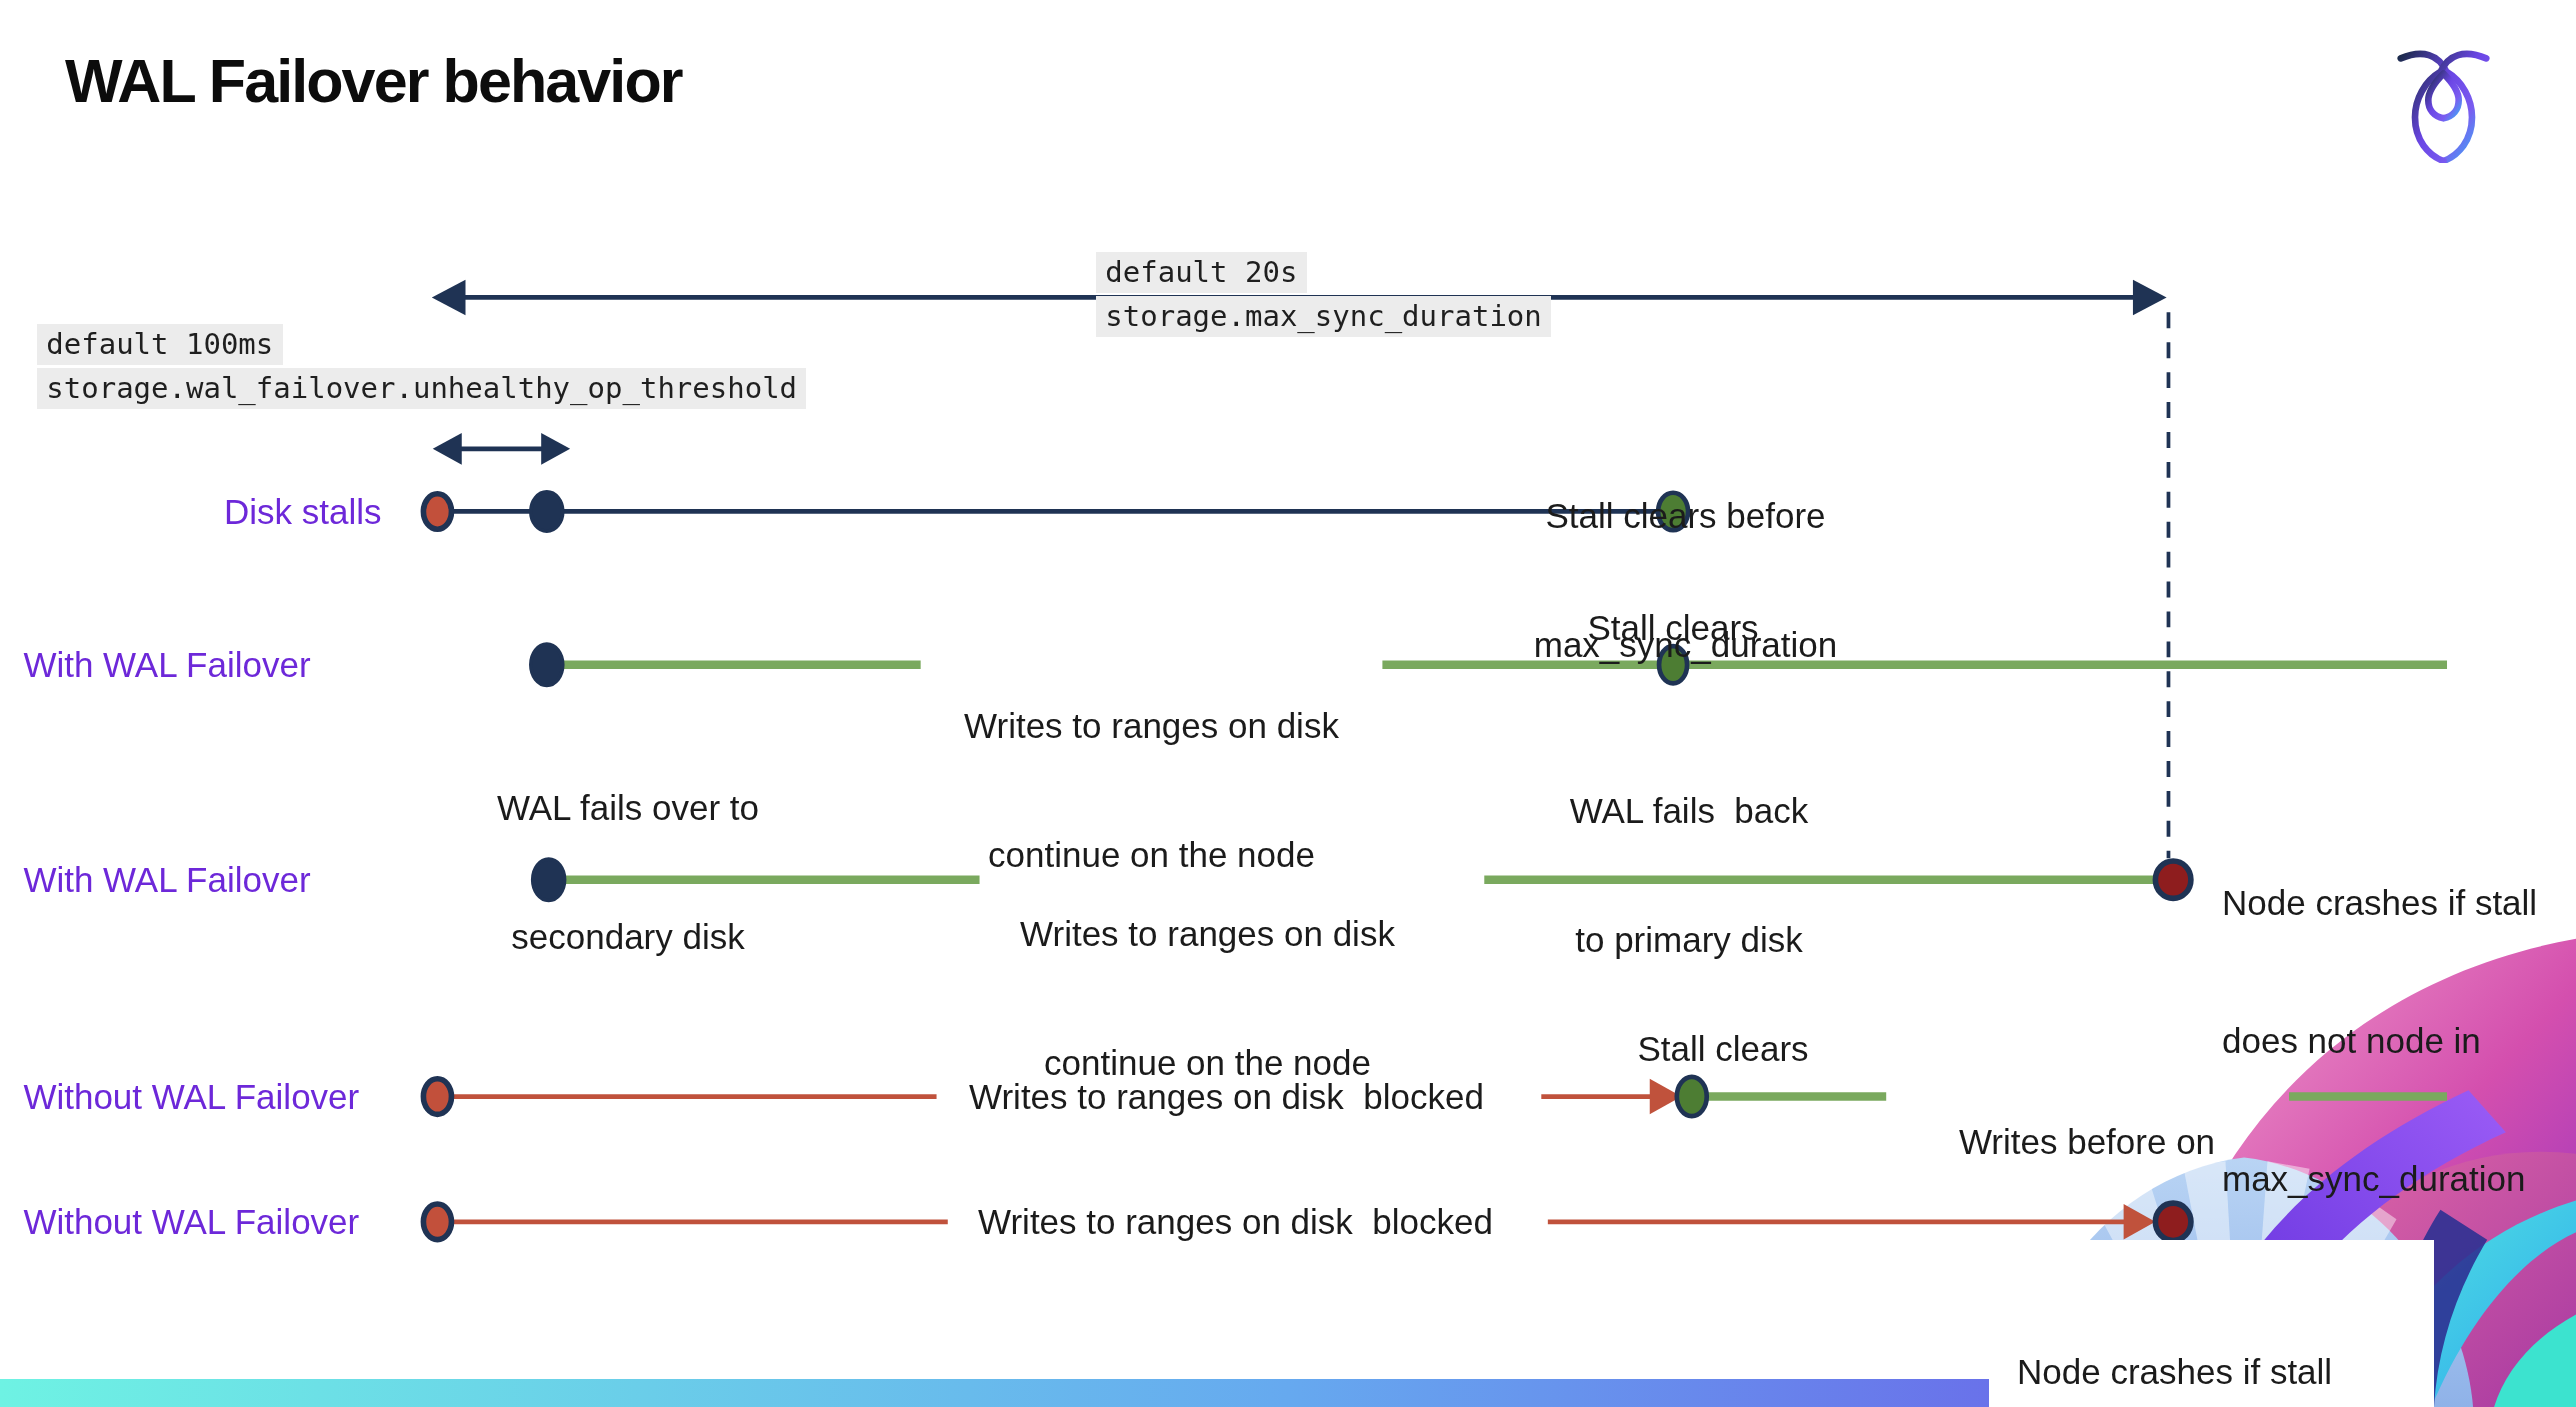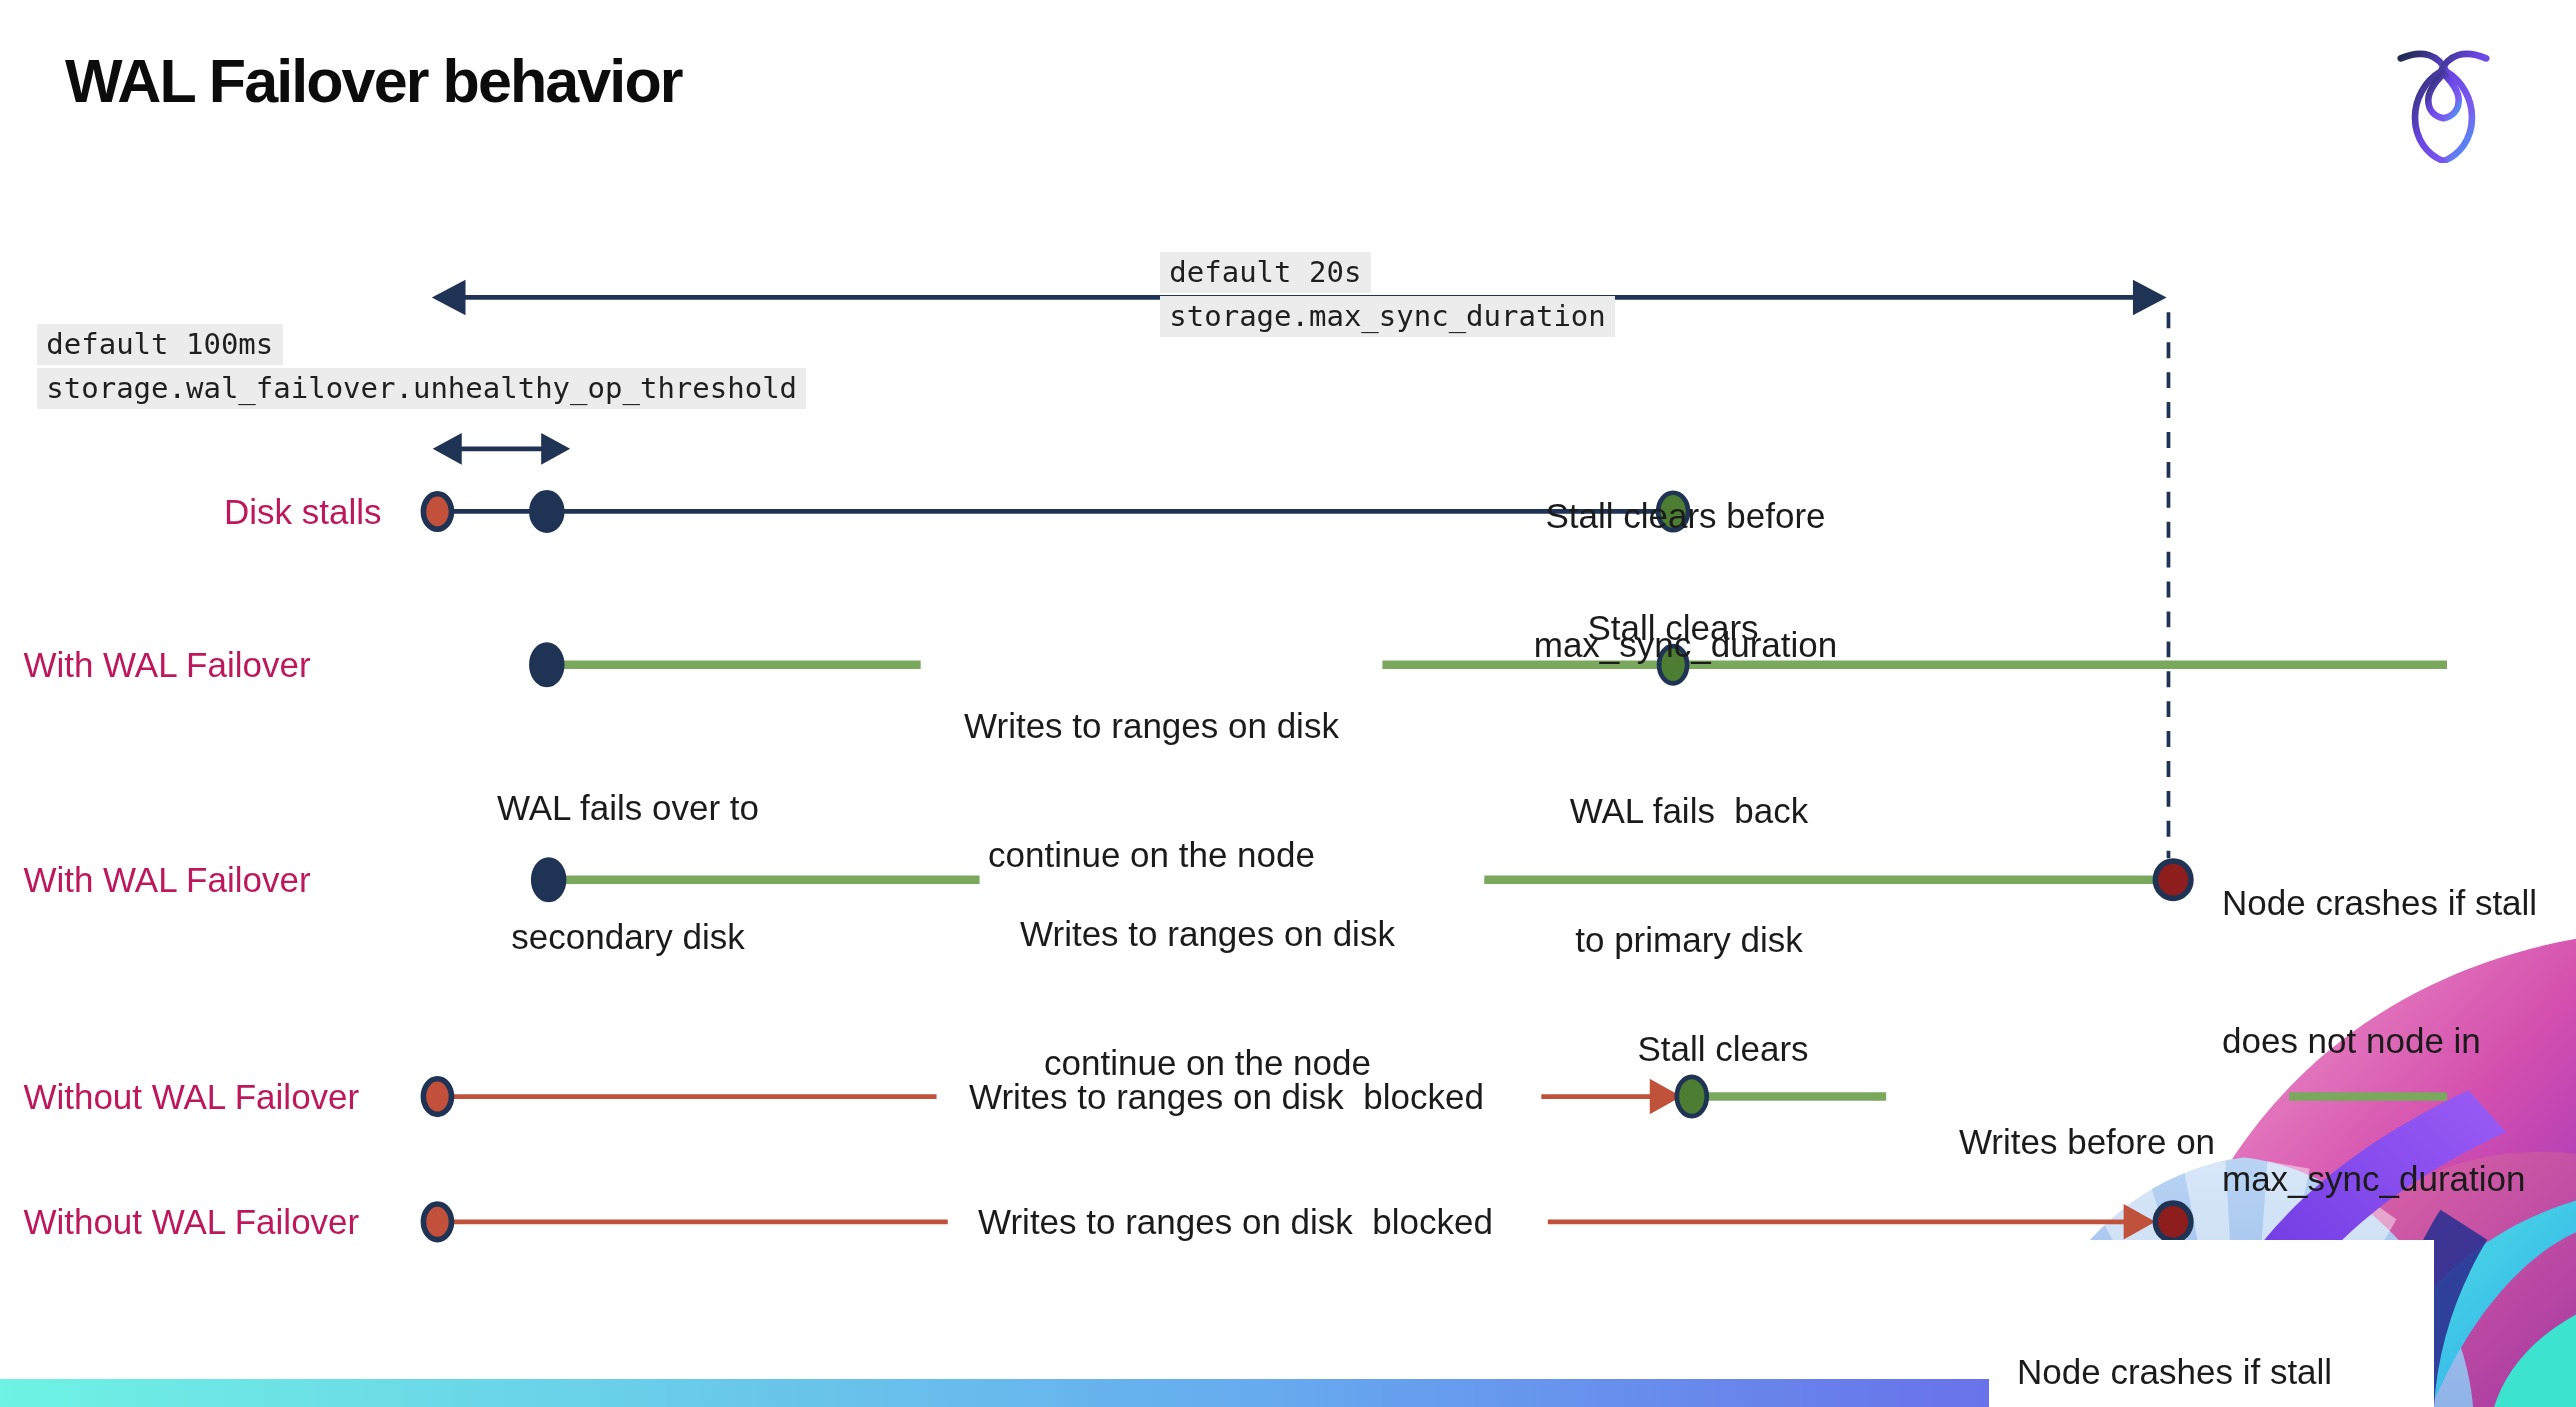--- a/index.html
+++ b/index.html
@@ -3,21 +3,21 @@
 <meta charset="utf-8">
 <style>
   html,body{margin:0;padding:0;background:#ffffff;}
   #canvas{
     position:relative;width:2576px;height:1408px;background:#ffffff;
     overflow:hidden;font-family:"Liberation Sans",sans-serif;color:#1b1b1b;
   }
   .abs{position:absolute;}
   .txt{font-size:35px;line-height:43px;color:#1b1b1b;white-space:pre;}
   .ctr{text-align:center;}
-  .rowlabel{font-size:35px;line-height:43px;white-space:pre;color:#be185d;}
+  .rowlabel{font-size:35px;line-height:43px;white-space:pre;color:#6d28d9;}
   .code{
     font-family:"DejaVu Sans Mono","Liberation Mono",monospace;
     font-size:29px;line-height:37px;color:#1f1f1f;background:#ececec;
     padding:1.9px 9.3px;display:inline-block;white-space:pre;
   }
   .codecol{display:flex;flex-direction:column;align-items:flex-start;gap:3.7px;}
   #title{
     font-size:61px;font-weight:700;letter-spacing:-1.9px;color:#0c0c0c;
     line-height:103px;white-space:pre;
   }
@@ -146,21 +146,21 @@
 
     <g>
       <line x1="482" y1="1307" x2="1014" y2="1307" stroke="#c0523c" stroke-width="5"></line>
       <line x1="1656" y1="1307" x2="2282" y2="1307" stroke="#c0523c" stroke-width="5"></line>
       <polygon points="2306,1307 2272,1288 2272,1326" fill="#c0523c"></polygon>
       <ellipse cx="468" cy="1307" rx="15" ry="19" fill="#c2503b" stroke="#1f3354" stroke-width="6"></ellipse>
       <ellipse cx="2325" cy="1307" rx="19" ry="20" fill="#8e1d1e" stroke="#1f3354" stroke-width="6"></ellipse>
     </g>
   </svg>
 
-  <div class="abs lbl codecol" style="left:1112px;top:252px;padding-left:48px;">
+  <div class="abs lbl codecol" style="left:1048px;top:252px;padding-left:48px;">
     <span class="code">default 20s</span>
     <span class="code">storage.max_sync_duration</span>
   </div>
   <div class="abs lbl codecol" style="left:37px;top:324px;">
     <span class="code">default 100ms</span>
     <span class="code">storage.wal_failover.unhealthy_op_threshold</span>
   </div>
 
   <div class="abs lbl rowlabel" style="left:224px;top:490px;">Disk stalls</div>
   <div class="abs lbl rowlabel" style="left:23.4px;top:643px;">With WAL Failover</div>

